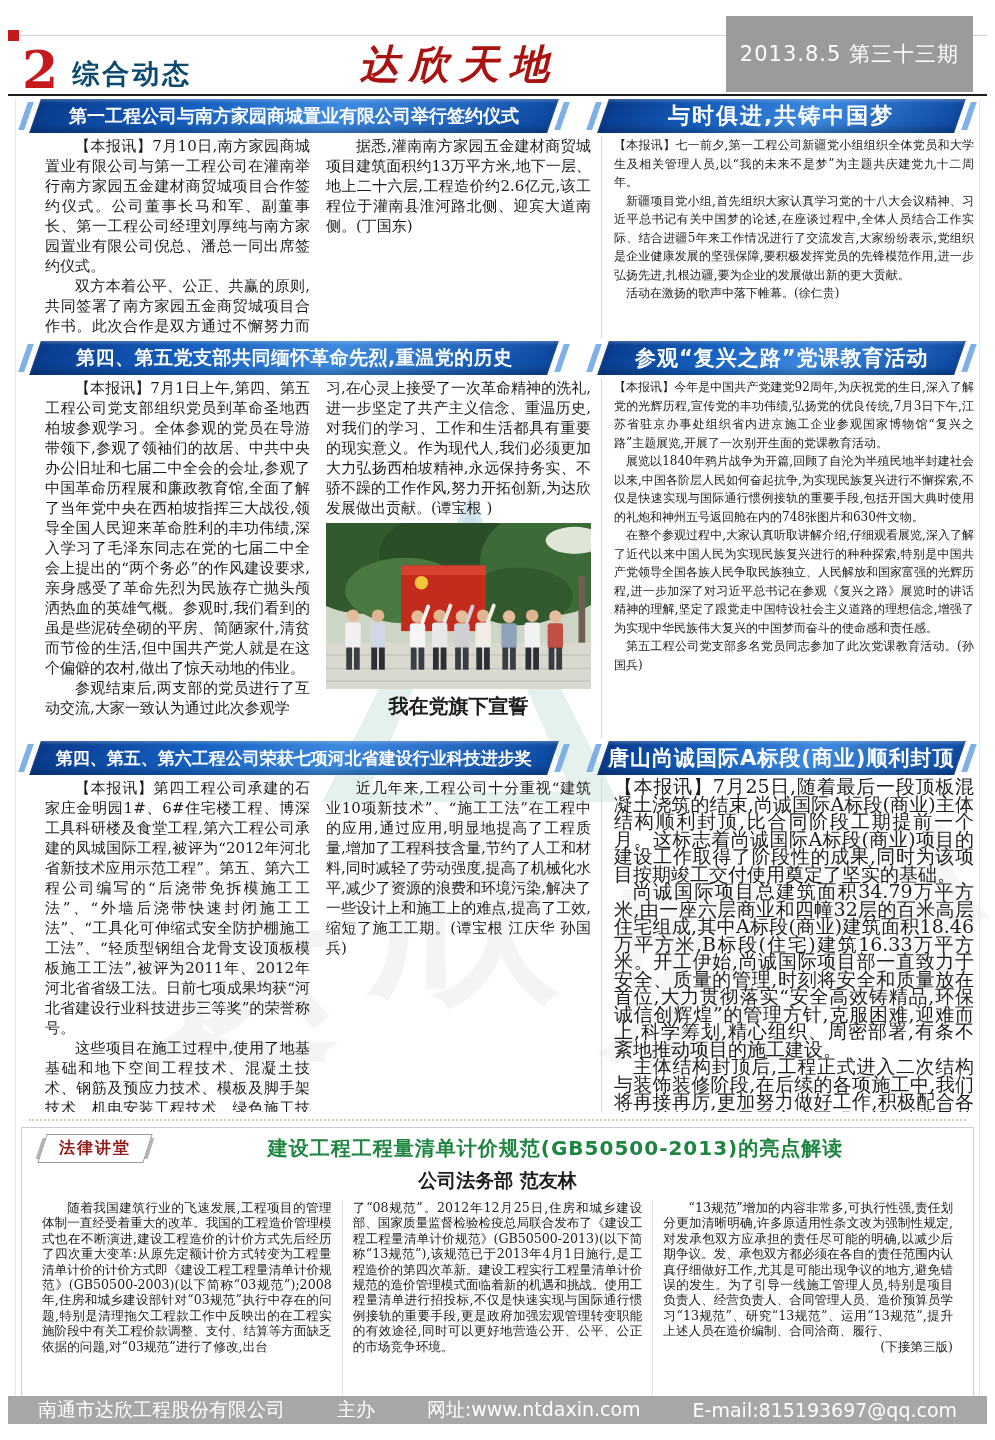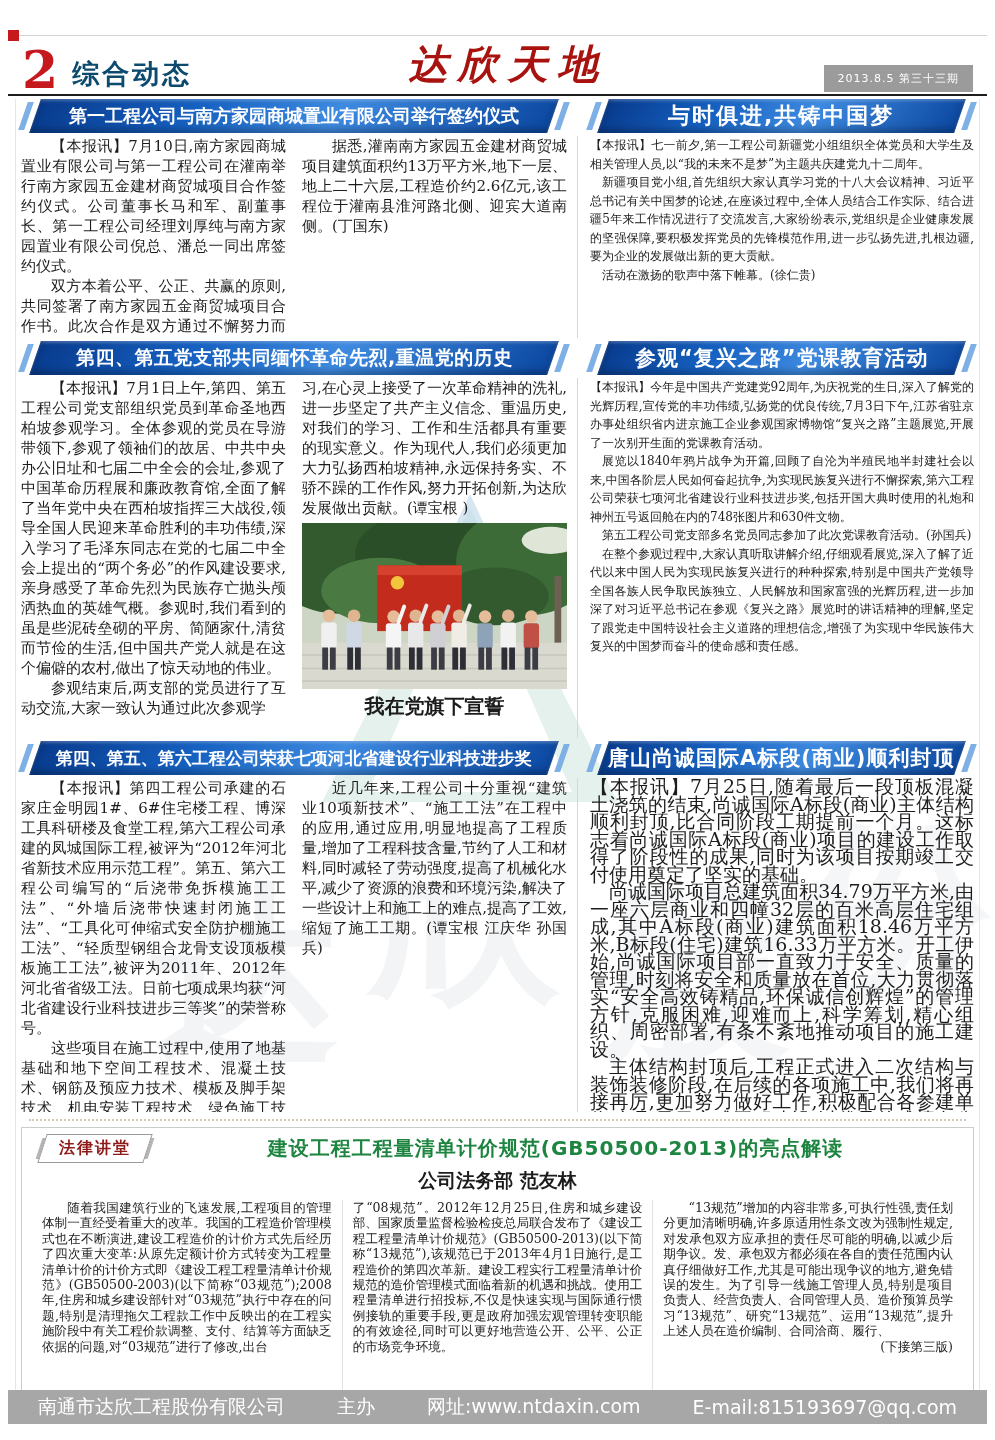--- a/index.html
+++ b/index.html
@@ -13,27 +13,27 @@
   .red-sq { position:absolute; left:0; bottom:-6px; width:11px; height:11px; background:#c6191e; }
   
   .header { position:relative; z-index:1; height:58px; margin:0 22px; display:flex; align-items:flex-end; padding-bottom:2px; }
   .h-left { flex:none; display:flex; align-items:flex-end; }
   .pagenum { font-size:52px; line-height:.82; font-weight:bold; color:#c6191e; }
   .section { font-size:27px; font-weight:700; letter-spacing:3px; margin-left:14px;
              font-family:"DejaVu Sans","Liberation Sans",sans-serif; color:#0c4a6e; }
   .h-center { flex:1; text-align:center; }
   .masthead { color:#a8120f; font-size:40px; font-weight:bold; font-style:italic; letter-spacing:10px; }
   .h-right { flex:none; }
-  .issue { display:inline-block; background:#9b9b9b; color:#fff; font-size:11px; padding:6px 14px;
+  .issue { display:inline-block; background:#9b9b9b; color:#fff; font-size:21px; padding:24px 14px;
            font-family:"DejaVu Sans","Liberation Sans",sans-serif; letter-spacing:1px; }
   .rule { height:2px; background:#1d1d1d; margin:0 8px; }
   
   .main { position:relative; z-index:1; margin:2px 15px 0 15px; border-left:1px solid #e6e6e6;
           border-right:1px solid #e6e6e6; padding:0 5px; }
-  .row { display:flex; }
+  .row { display:flex;margin-left:24px; }
   .col-l { width:556px; flex:none; padding-right:10px; }
   .col-r { flex:1; min-width:0; padding-left:12px; }
   .arts .col-r { border-left:1px solid #c9d8ea; }
   .two { display:flex; gap:16px; }
   .subcol { flex:1; min-width:0; }
   .r2 { height:202px; overflow:hidden; margin-top:3px; }
   .r4 { height:360px; overflow:hidden; margin-top:3px; }
   .r6 { height:334px; overflow:hidden; margin-top:3px; }
   
   .bannrow { margin:3px 0; }
@@ -74,21 +74,21 @@
   .legal-title { flex:1; text-align:center; color:#1e8540; font-size:20px; font-weight:800; letter-spacing:1px;
                  font-family:"DejaVu Sans","Liberation Sans",sans-serif; }
   .legal-byline { text-align:center; font-weight:700; font-size:19px; margin:5px 0 6px;
                   font-family:"DejaVu Sans","Liberation Sans",sans-serif; }
   .legal-cols { display:flex; height:200px; overflow:hidden; }
   .lcol { flex:1; min-width:0; padding:0 10px; }
   .lcol + .lcol { border-left:1px solid #e2e2e2; }
   .lcol .para { font-size:12.6px; line-height:15.4px; }
   .lcol .para.ind { text-indent:2em; }
   
-  .footer { position:absolute; z-index:2; left:8px; right:8px; bottom:16px; height:34px; background:#a7a7a7;
+  .footer { position:absolute; z-index:2; left:8px; right:8px; bottom:16px; height:28px; background:#a7a7a7;
             color:#fff; display:flex; align-items:center; justify-content:center; gap:52px;
             font-family:"DejaVu Sans","Liberation Sans",sans-serif; font-size:19px; }
 </style>
 </head>
 <body>
 
 <div class="page">
 
   <svg class="wm" width="995" height="1440" viewBox="0 0 995 1440" xmlns="http://www.w3.org/2000/svg">
     <polygon points="470,508 322,802 618,802" fill="#cfe5dc" opacity="0.55"></polygon>
@@ -233,23 +233,23 @@
                   <rect x="231" y="129" width="6" height="23" fill="#3c3c44"></rect>
                   <rect x="239" y="129" width="6" height="23" fill="#3c3c44"></rect>
               </g>
             </svg>
             <figcaption>我在党旗下宣誓</figcaption>
           </figure>
         </div>
       </div>
       <div class="col-r">
           <div class="para">【本报讯】今年是中国共产党建党92周年,为庆祝党的生日,深入了解党的光辉历程,宣传党的丰功伟绩,弘扬党的优良传统,7月3日下午,江苏省驻京办事处组织省内进京施工企业参观国家博物馆“复兴之路”主题展览,开展了一次别开生面的党课教育活动。</div>
-          <div class="para ind">展览以1840年鸦片战争为开篇,回顾了自沦为半殖民地半封建社会以来,中国各阶层人民如何奋起抗争,为实现民族复兴进行不懈探索,第六工程公司荣获七项河北省建设行业科技进步奖,包括开国大典时使用的礼炮和神州五号返回舱在内的748张图片和630件文物。</div>
+          <div class="para ind">展览以1840年鸦片战争为开篇,回顾了自沦为半殖民地半封建社会以来,中国各阶层人民如何奋起抗争,为实现民族复兴进行不懈探索,不仅是快速实现与国际通行惯例接轨的重要手段,包括开国大典时使用的礼炮和神州五号返回舱在内的748张图片和630件文物。</div>
+          <div class="para ind">在整个参观过程中,大家认真听取讲解介绍,仔细观看展览,深入了解了近代以来中国人民为实现民族复兴进行的种种探索,特别是中国共产党领导全国各族人民争取民族独立、人民解放和国家富强的光辉历程,进一步加深了对习近平总书记在参观《复兴之路》展览时的讲话精神的理解,坚定了跟党走中国特设社会主义道路的理想信念,增强了为实现中华民族伟大复兴的中国梦而奋斗的使命感和责任感。</div>
           <div class="para ind">第五工程公司党支部多名党员同志参加了此次党课教育活动。(孙国兵)</div>
-          <div class="para ind">在整个参观过程中,大家认真听取讲解介绍,仔细观看展览,深入了解了近代以来中国人民为实现民族复兴进行的种种探索,特别是中国共产党领导全国各族人民争取民族独立、人民解放和国家富强的光辉历程,进一步加深了对习近平总书记在参观《复兴之路》展览时的讲话精神的理解,坚定了跟党走中国特设社会主义道路的理想信念,增强了为实现中华民族伟大复兴的中国梦而奋斗的使命感和责任感。</div>
         </div>
     </div>
 
     <div class="row bannrow">
       <div class="col-l">
         <div class="banner sz17">
           <span class="bt">第四、第五、第六工程公司荣获七项河北省建设行业科技进步奖</span>
         </div>
       </div>
       <div class="col-r">

